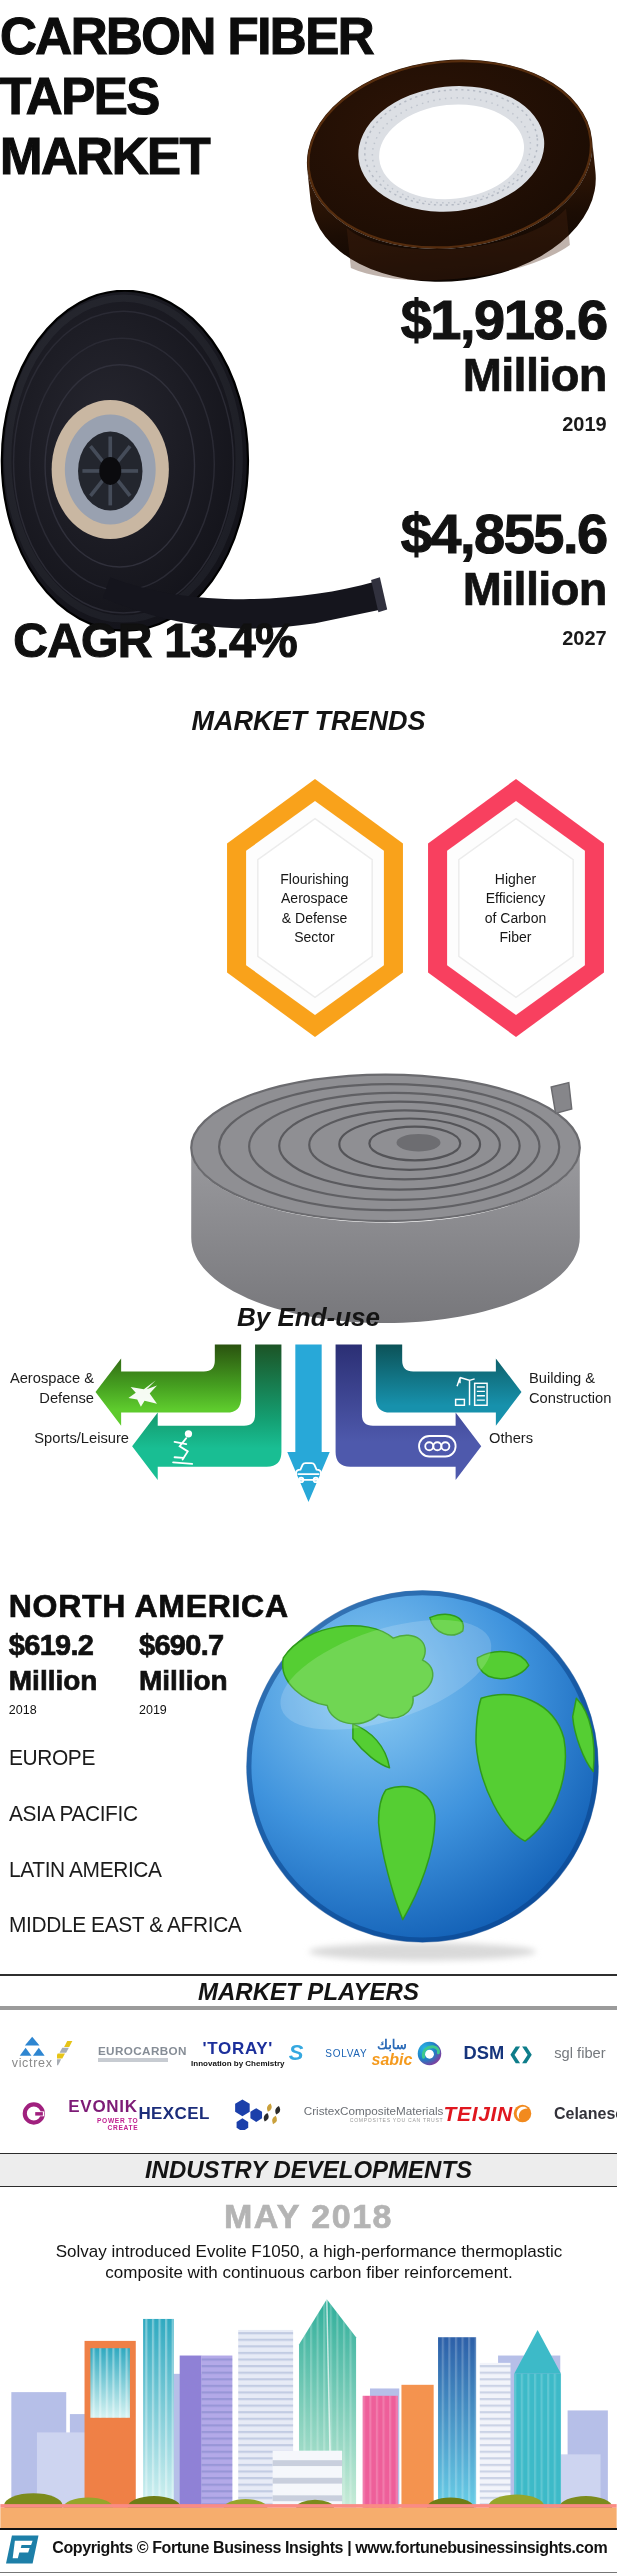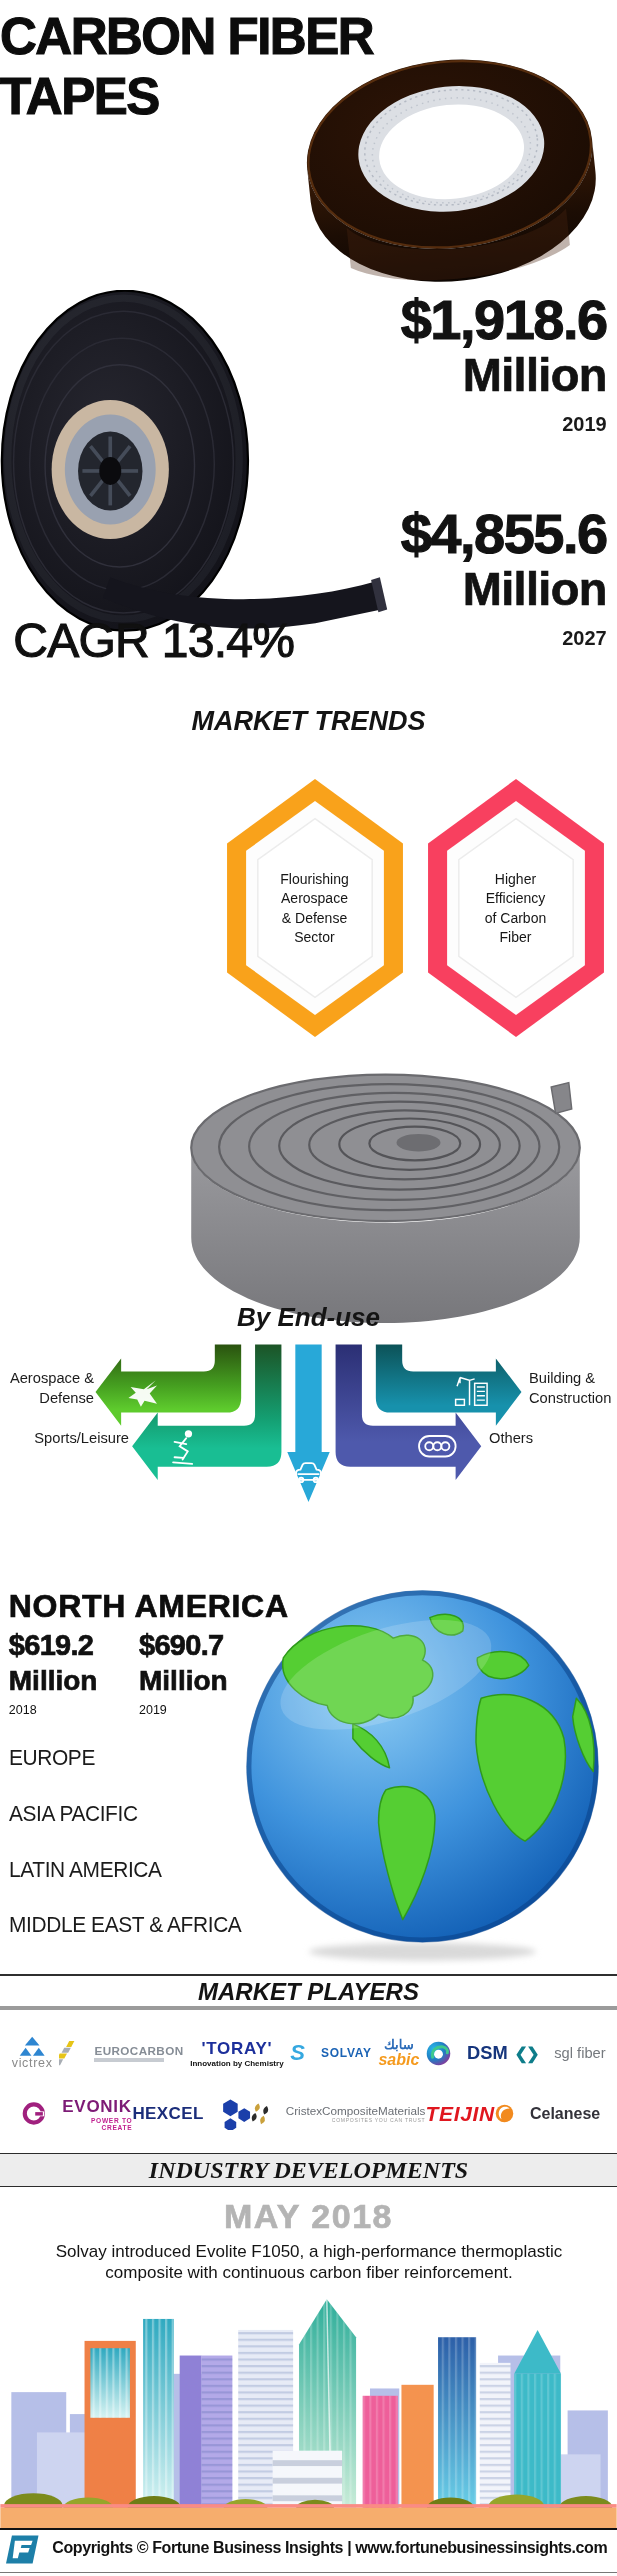--- a/index.html
+++ b/index.html
@@ -10,21 +10,21 @@
   
   .title{left:0;top:7.3px;font-size:51px;line-height:60px;font-weight:800;letter-spacing:-1.5px;
          color:#0c0c0c;-webkit-text-stroke:1.1px #0c0c0c;}
   
   .statblock{right:10.3px;text-align:right;}
   .stat-amount{font-size:56px;line-height:59px;font-weight:800;letter-spacing:-1.5px;color:#121212;
                -webkit-text-stroke:1.1px #121212;}
   .stat-unit{font-size:47px;line-height:51px;font-weight:800;letter-spacing:-0.7px;color:#121212;
              -webkit-text-stroke:0.7px #121212;}
   .stat-year{font-size:20px;line-height:22px;font-weight:700;margin-top:13.2px;color:#1a1a1a;}
-  .cagr{left:13.2px;top:613px;font-size:48px;font-weight:400;letter-spacing:-0.7px;color:#101010;
+  .cagr{left:13.2px;top:613px;font-size:48px;font-weight:700;letter-spacing:-0.7px;color:#101010;
         -webkit-text-stroke:1.1px #101010;}
   
   .h-center{left:0;width:617px;text-align:center;font-style:italic;font-weight:800;color:#141414;}
   .h-trends{top:706px;font-size:27px;}
   .h-enduse{top:1302px;font-size:26px;}
   
   .hexwrap{top:779px;width:176px;height:258px;}
   .hextext{position:absolute;left:32px;top:76px;width:111px;height:107px;display:flex;
            align-items:center;justify-content:center;text-align:center;font-size:14px;
            line-height:1.38;font-weight:500;color:#161616;}
@@ -39,44 +39,45 @@
   .regstat .u{font-size:28px;font-weight:800;margin-top:2.9px;-webkit-text-stroke:0.7px #111;}
   .regstat .y{font-size:12.5px;font-weight:400;margin-top:5.9px;}
   .regionitem{left:8.8px;font-size:22px;font-weight:400;letter-spacing:-0.4px;color:#1b1b1b;
               transform:scaleX(.95);transform-origin:left center;}
   
   .rule-dark{left:0;width:617px;height:2.2px;background:#2f2f2f;}
   .rule-gray{left:0;width:617px;height:3.7px;background:#9b9b9b;}
   .h-players{top:1978px;font-size:24px;}
   .logorow{left:0;width:617px;display:flex;align-items:center;justify-content:space-between;}
   .logo{display:flex;flex-direction:column;align-items:center;justify-content:center;text-align:center;}
-  .lrow{display:flex;align-items:center;gap:16px;}
+  .lrow{display:flex;align-items:center;gap:22px;}
   
   .devband{left:0;top:2153px;width:617px;height:32px;background:#ededed;
            border-top:1.5px solid #2c2c2c;border-bottom:1.5px solid #2c2c2c;
-           display:flex;align-items:center;justify-content:center;font-family:Liberation Serif, serif;}
+           display:flex;align-items:center;justify-content:center;}
   .devband .t{font-size:24px;font-style:italic;font-weight:800;color:#141414;}
   .devdate{left:0;top:2197px;width:617px;text-align:center;font-size:34px;font-weight:800;
            letter-spacing:1.5px;color:#b4b4b4;-webkit-text-stroke:0.7px #b4b4b4;}
   .devtext{left:45px;top:2241px;width:528px;text-align:center;font-size:17px;line-height:1.24;
            font-weight:500;color:#141414;}
   
   .footline{left:0;top:2528px;width:617px;height:2.2px;background:#121212;}
   .foottext{left:44px;right:1.5px;top:2539px;text-align:center;font-size:16px;font-weight:700;
             letter-spacing:-0.4px;color:#121212;white-space:nowrap;}
   .footbottom{left:0;top:2572px;width:617px;height:0.7px;background:#777;}
 </style>
 </head>
 <body>
 
 <div class="page">
 
   <div class="abs title">
     <div>CARBON FIBER</div>
     <div>TAPES</div>
+    <div>MARKET</div>
   </div>
 
   <svg class="abs" style="left:297px;top:44px;" width="312" height="246" viewBox="0 0 425 335">
     <defs>
       <linearGradient id="brside" x1="0" y1="0" x2="0" y2="1">
         <stop offset="0" stop-color="#3a1b07"></stop>
           <stop offset="0.55" stop-color="#1c0d04"></stop>
         <stop offset="1" stop-color="#0d0602"></stop>
       </linearGradient>
       <radialGradient id="brtop" cx="0.4" cy="0.35" r="0.9">
@@ -331,21 +332,21 @@
         </div>
       </div>
     </div>
     <div class="logo">
       <div style="font-size:17px;font-weight:800;color:#1c2f9b;letter-spacing:0.7px;">'TORAY'</div>
       <div style="font-size:8px;font-weight:700;color:#111;">Innovation by Chemistry</div>
     </div>
     <div class="logo">
       <div class="lrow">
         <div style="font-size:22px;font-weight:800;font-style:italic;color:#35a8e0;line-height:1;">S</div>
-        <div style="font-size:12px;font-weight:700;color:#1b63b5;letter-spacing:0.7px;">SOLVAY</div>
+        <div style="font-size:10px;font-weight:400;color:#1b63b5;letter-spacing:0.7px;">SOLVAY</div>
       </div>
     </div>
     <div class="logo">
       <div style="font-size:13.2px;font-weight:600;color:#2b6bb8;">سابك</div>
       <div style="font-size:16px;font-weight:600;font-style:italic;color:#f59a1d;margin-top:-1.5px;">sabic</div>
     </div>
     <div class="logo">
       <div class="lrow">
         <svg width="25" height="25" viewBox="0 0 34 34">
           <defs>

